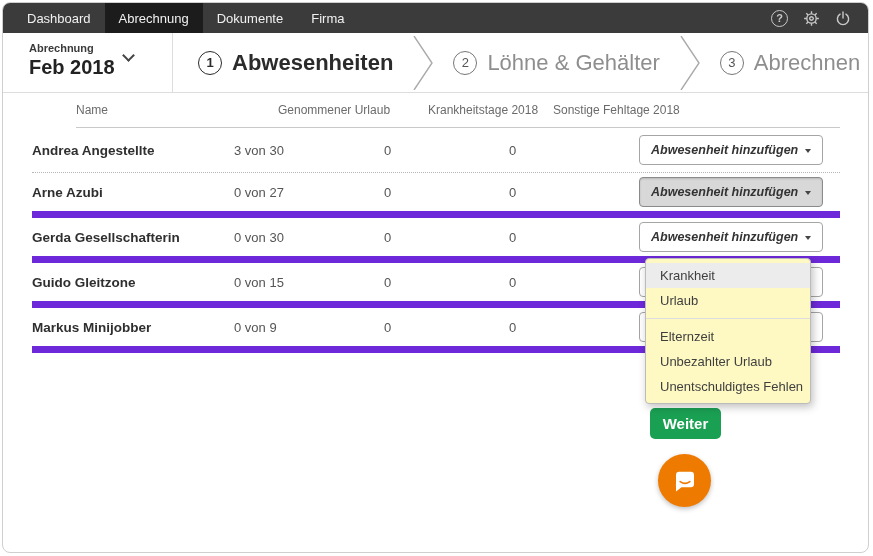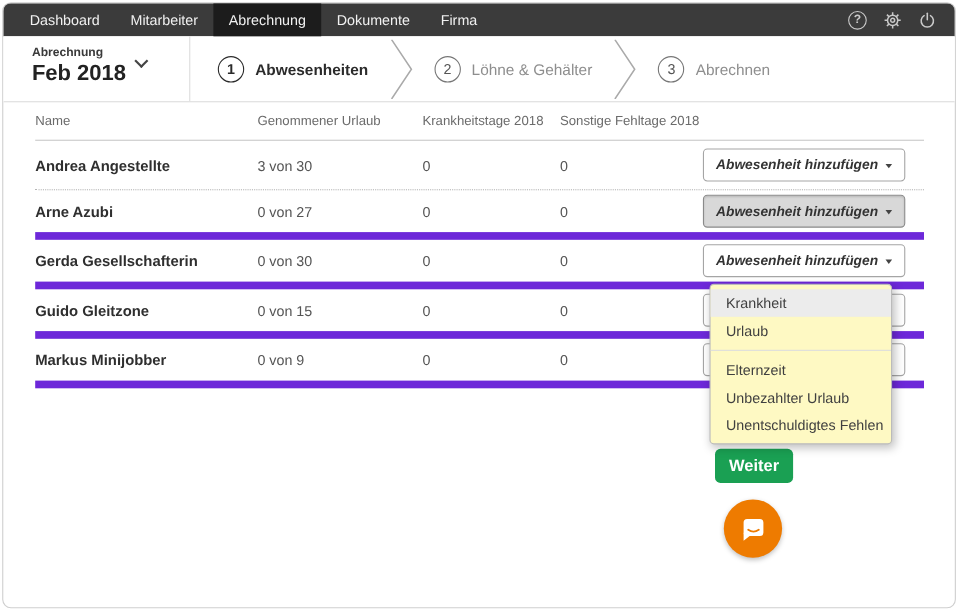--- a/index.html
+++ b/index.html
@@ -23,29 +23,29 @@
   .stepper{height:60px;display:flex;align-items:stretch;border-bottom:1px solid #ddd;background:#fff;}
   .period{width:170px;border-right:1px solid #ddd;padding:9px 0 0 26px;cursor:pointer;}
   .period-label{font-size:11px;font-weight:bold;color:#3a3a3a;}
   .period-value{font-size:20px;font-weight:bold;color:#222;display:flex;align-items:flex-start;gap:9px;margin-top:2px;}
   .chev-down{width:9px;height:9px;border-right:2px solid #444;border-bottom:2px solid #444;
     transform:rotate(45deg);margin-top:-5px;}
   .steps{display:flex;align-items:center;padding-left:25px;flex:1;}
   .step{display:flex;align-items:center;gap:10px;cursor:pointer;}
   .step-circle{width:24px;height:24px;border-radius:50%;border:1.5px solid #777;color:#555;
     font-size:13px;display:flex;align-items:center;justify-content:center;flex:none;}
-  .step-label{font-size:14px;color:#8e8e8e;white-space:nowrap;}
+  .step-label{font-size:22px;color:#8e8e8e;white-space:nowrap;}
   .step.active .step-circle{border-color:#2b2b2b;color:#2b2b2b;font-weight:bold;}
   .step.active .step-label{color:#2b2b2b;font-weight:bold;}
   .step-sep{margin:0 18px 0 20px;flex:none;}
 
   
   .table{margin:0 28px 0 29px;}
   .trow,.thead{display:grid;grid-template-columns:202px 150px 125px 130px 1fr;align-items:center;}
-  .thead{height:35px;border-bottom:1px solid #c9c9c9;color:#6b6b6b;font-size:12px;}
+  .thead{height:35px;border-bottom:1px solid #c9c9c9;color:#6b6b6b;font-size:12px;margin-left:44px;}
   .thead .cell{white-space:nowrap;}
   .trow{height:45px;border-bottom:7px solid #6d28d9;font-size:13px;color:#555;}
   .trow.dotted{border-bottom:1px dotted #b5b5b5;}
   .cell.name{font-weight:bold;color:#2f2f2f;font-size:13.5px;}
   .cell.action{justify-self:end;padding-right:28px;}
   .add-btn{display:flex;align-items:center;gap:7px;height:30px;padding:0 11px;
     background:#fff;border:1px solid #a5a5a5;border-radius:4px;font-family:inherit;
     font-size:12.5px;font-weight:bold;color:#333;cursor:pointer;white-space:nowrap;font-style:italic;}
   .add-btn .caret{width:0;height:0;border-left:3.5px solid transparent;
     border-right:3.5px solid transparent;border-top:4.5px solid #444;margin-top:1px;}
@@ -73,21 +73,20 @@
     cursor:pointer;box-shadow:0 2px 5px rgba(0,0,0,.25);z-index:5;}
 </style>
 </head>
 <body>
 
 <div class="app">
 
   <div class="topbar">
     <div class="tabs">
       <div class="tab">Dashboard</div>
-      <div class="tab">Mitarbeiter</div>
       <div class="tab active">Abrechnung</div>
       <div class="tab">Dokumente</div>
       <div class="tab">Firma</div>
     </div>
     <div class="topbar-right">
       <div class="tb-icon">
         <div class="help-circle">?</div>
       </div>
       <div class="tb-icon">
         <svg width="17" height="17" viewBox="0 0 16 16" fill="none" stroke="#c9c9c9" stroke-width="1.3">

